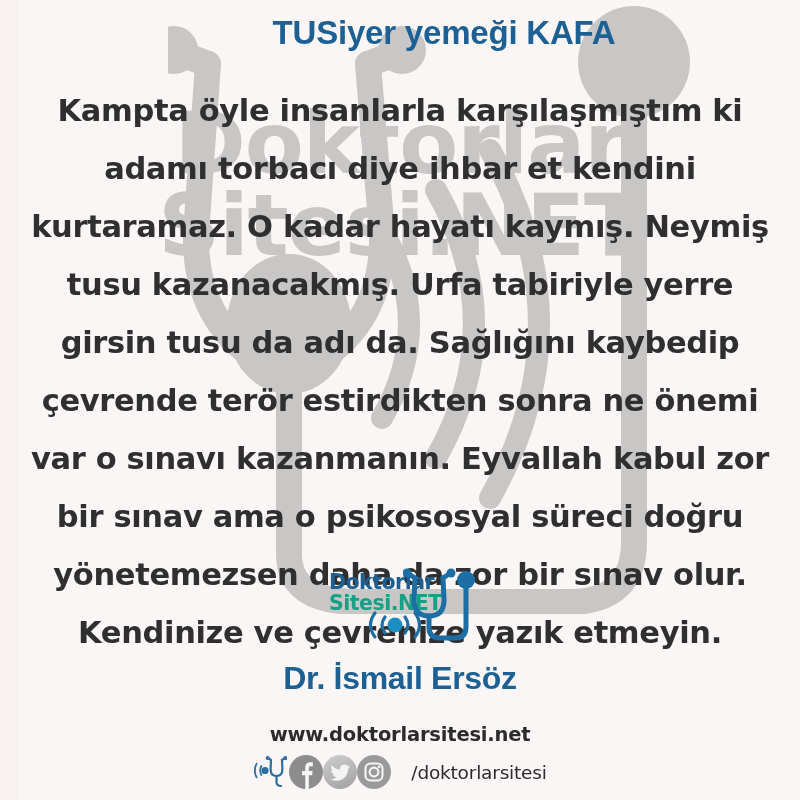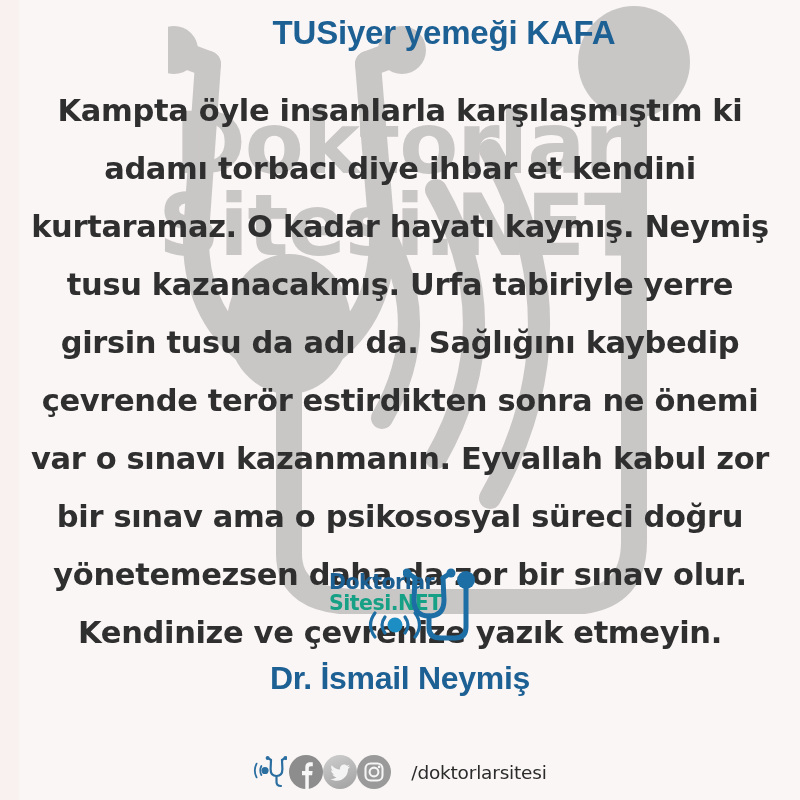--- a/index.html
+++ b/index.html
@@ -282,22 +282,23 @@
             <path d="M 22 7 Q 16 15 22 23"></path>
             <path d="M 12 3 Q 3 15 12 27"></path>
             <path d="M 42 7 Q 48 15 42 23"></path>
             <path d="M 52 3 Q 61 15 52 27"></path>
           </g>
           <circle cx="32" cy="15" r="7.5" fill="#1c8ec4"></circle>
         </svg>
       </div>
     </div>
 
-    <div class="doctor-name">Dr. İsmail Neymiş</div>
-
+    <div class="doctor-name">Dr. İsmail Ersöz</div>
+
+    <div class="website">www.doktorlarsitesi.net</div>
 
     <div class="social-row">
 
       <svg class="mini-steth" viewBox="0 0 34 34" xmlns="http://www.w3.org/2000/svg">
         <g fill="none" stroke="#2b6ea0" stroke-width="2.2" stroke-linecap="round" stroke-linejoin="round">
           <path d="M 18 5 L 17.6 14 Q 17.6 21 23.5 21 Q 29.4 21 29.4 14 L 29 5"></path>
           <path d="M 18 5 L 15.6 3.4"></path>
           <path d="M 29 5 L 31.4 3.4"></path>
           <path d="M 23.5 21 L 23.5 27 Q 23.5 31 28 31"></path>
         </g>

